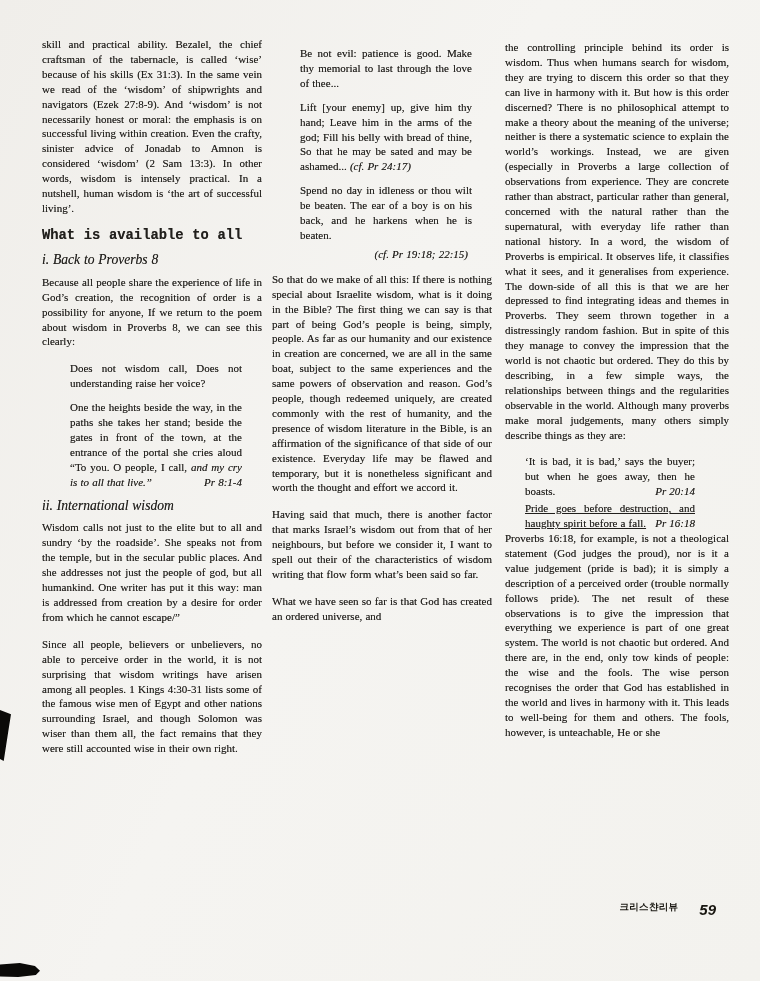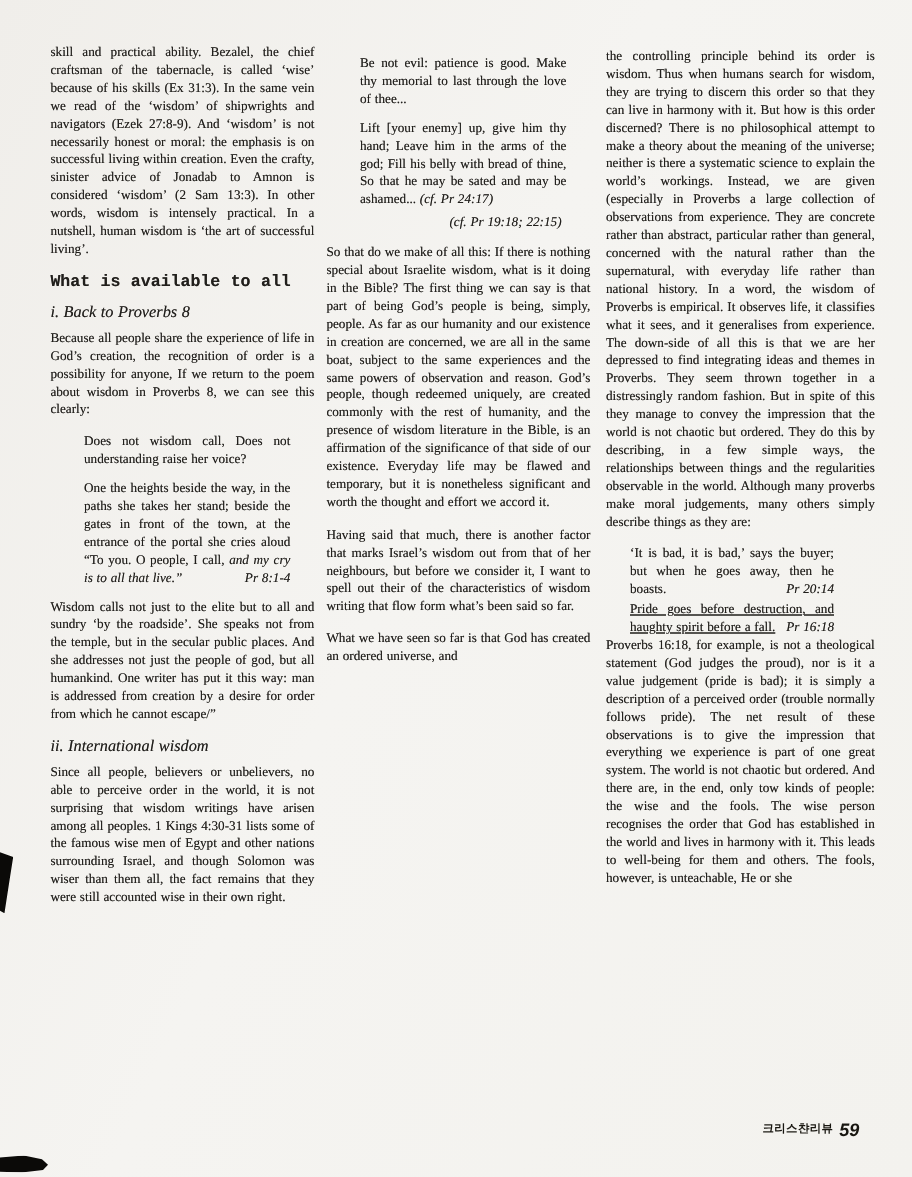--- a/index.html
+++ b/index.html
@@ -34,22 +34,22 @@
   .subheading { font-style: italic; text-align: left; margin: 0 0 7px; font-size: 13.6px; }
   .quote      { margin: 9px 20px 9px 28px; }
   .c2 .quote  { margin-bottom: 8px; }
   .c3 .quote  { margin: 12px 34px 0 20px; }
   .c3 .quote + .quote { margin-top: 2px; text-decoration: underline; }
   .refline    { font-style: italic; text-align: right; padding-right: 24px; margin: -4px 0 10px; }
   .it  { font-style: italic; }
   .ref { float: right; font-style: italic; }
 
   .footer {
-    position: absolute; top: 934px; right: 44px;
-    display: flex; align-items: flex-end; gap: 5px;
+    position: absolute; top: 901px; right: 44px;
+    display: flex; align-items: flex-end; gap: 21px;
     font-family: "Liberation Sans", "DejaVu Sans", sans-serif;
     font-weight: bold; color: #181610;
   }
   .mag  { font-size: 9.5px; letter-spacing: 0.3px; padding-bottom: 2.5px; }
   .pnum { font-size: 15px; line-height: 1; font-style: italic; }
 
   .artifact { position: absolute; background: #0b0a08; }
   .a1 {
     left: -3px; top: 709px; width: 14px; height: 52px;
     clip-path: polygon(0 0, 100% 10%, 80% 44%, 48% 100%, 0 93%);
@@ -63,27 +63,28 @@
 <body>
 
 <div class="page">
   <div class="column c1">
       <div class="block paragraph"><span>skill and practical ability. Bezalel, the chief craftsman of the tabernacle, is called ‘wise’ because of his skills (Ex 31:3). In the same vein we read of the ‘wisdom’ of shipwrights and navigators (Ezek 27:8-9). And ‘wisdom’ is not necessarily honest or moral: the emphasis is on successful living within creation. Even the crafty, sinister advice of Jonadab to Amnon is considered ‘wisdom’ (2 Sam 13:3). In other words, wisdom is intensely practical. In a nutshell, human wisdom is ‘the art of successful living’.</span></div>
       <div class="block heading"><span>What is available to all</span></div>
       <div class="block subheading"><span>i. Back to Proverbs 8</span></div>
       <div class="block paragraph"><span>Because all people share the experience of life in God’s creation, the recognition of order is a possibility for anyone, If we return to the poem about wisdom in Proverbs 8, we can see this clearly:</span></div>
       <div class="block quote"><span>Does not wisdom call, Does not understanding raise her voice?</span></div>
       <div class="block quote"><span>One the heights beside the way, in the paths she takes her stand; beside the gates in front of the town, at the entrance of the portal she cries aloud “To you. O people, I call, </span><span class="it">and my cry is to all that live.”</span><span class="it ref">Pr 8:1-4</span></div>
+      <div class="block subheading"><span>ii. International wisdom</span></div>
       <div class="block paragraph"><span>Wisdom calls not just to the elite but to all and sundry ‘by the roadside’. She speaks not from the temple, but in the secular public places. And she addresses not just the people of god, but all humankind. One writer has put it this way: man is addressed from creation by a desire for order from which he cannot escape/”</span></div>
-      <div class="block subheading"><span>ii. International wisdom</span></div>
       <div class="block paragraph"><span>Since all people, believers or unbelievers, no able to perceive order in the world, it is not surprising that wisdom writings have arisen among all peoples. 1 Kings 4:30-31 lists some of the famous wise men of Egypt and other nations surrounding Israel, and though Solomon was wiser than them all, the fact remains that they were still accounted wise in their own right.</span></div>
     </div>
   <div class="column c2">
       <div class="block quote"><span>Be not evil: patience is good. Make thy memorial to last through the love of thee...</span></div>
       <div class="block quote"><span>Lift [your enemy] up, give him thy hand; Leave him in the arms of the god; Fill his belly with bread of thine, So that he may be sated and may be ashamed...  </span><span class="it">(cf. Pr 24:17)</span></div>
+      <div class="block quote"><span>Spend no day in idleness or thou wilt be beaten. The ear of a boy is on his back, and he harkens when he is beaten.</span></div>
       <div class="block refline"><span>(cf. Pr 19:18; 22:15)</span></div>
       <div class="block paragraph"><span>So that do we make of all this: If there is nothing special about Israelite wisdom, what is it doing in the Bible? The first thing we can say is that part of being God’s people is being, simply, people. As far as our humanity and our existence in creation are concerned, we are all in the same boat, subject to the same experiences and the same powers of observation and reason. God’s people, though redeemed uniquely, are created commonly with the rest of humanity, and the presence of wisdom literature in the Bible, is an affirmation of the significance of that side of our existence. Everyday life may be flawed and temporary, but it is nonetheless significant and worth the thought and effort we accord it.</span></div>
       <div class="block paragraph"><span>Having said that much, there is another factor that marks Israel’s wisdom out from that of her neighbours, but before we consider it, I want to spell out their of the characteristics of wisdom writing that flow form what’s been said so far.</span></div>
       <div class="block paragraph"><span>What we have seen so far is that God has created an ordered universe, and</span></div>
     </div>
   <div class="column c3">
       <div class="block paragraph"><span>the controlling principle behind its order is wisdom. Thus when humans search for wisdom, they are trying to discern this order so that they can live in harmony with it. But how is this order discerned? There is no philosophical attempt to make a theory about the meaning of the universe; neither is there a systematic science to explain the world’s workings. Instead, we are given (especially in Proverbs a large collection of observations from experience. They are concrete rather than abstract, particular rather than general, concerned with the natural rather than the supernatural, with everyday life rather than national history. In a word, the wisdom of Proverbs is empirical. It observes life, it classifies what it sees, and it generalises from experience. The down-side of all this is that we are her depressed to find integrating ideas and themes in Proverbs. They seem thrown together in a distressingly random fashion. But in spite of this they manage to convey the impression that the world is not chaotic but ordered. They do this by describing, in a few simple ways, the relationships between things and the regularities observable in the world. Although many proverbs make moral judgements, many others simply describe things as they are:</span></div>
       <div class="block quote"><span>‘It is bad, it is bad,’ says the buyer; but when he goes away, then he boasts.</span><span class="it ref">Pr 20:14</span></div>
       <div class="block quote"><span>Pride goes before destruction, and haughty spirit before a fall.</span><span class="it ref">Pr 16:18</span></div>
       <div class="block paragraph"><span>Proverbs 16:18, for example, is not a theological statement (God judges the proud), nor is it a value judgement (pride is bad); it is simply a description of a perceived order (trouble normally follows pride). The net result of these observations is to give the impression that everything we experience is part of one great system. The world is not chaotic but ordered. And there are, in the end, only tow kinds of people: the wise and the fools. The wise person recognises the order that God has established in the world and lives in harmony with it. This leads to well-being for them and others. The fools, however, is unteachable, He or she</span></div>

